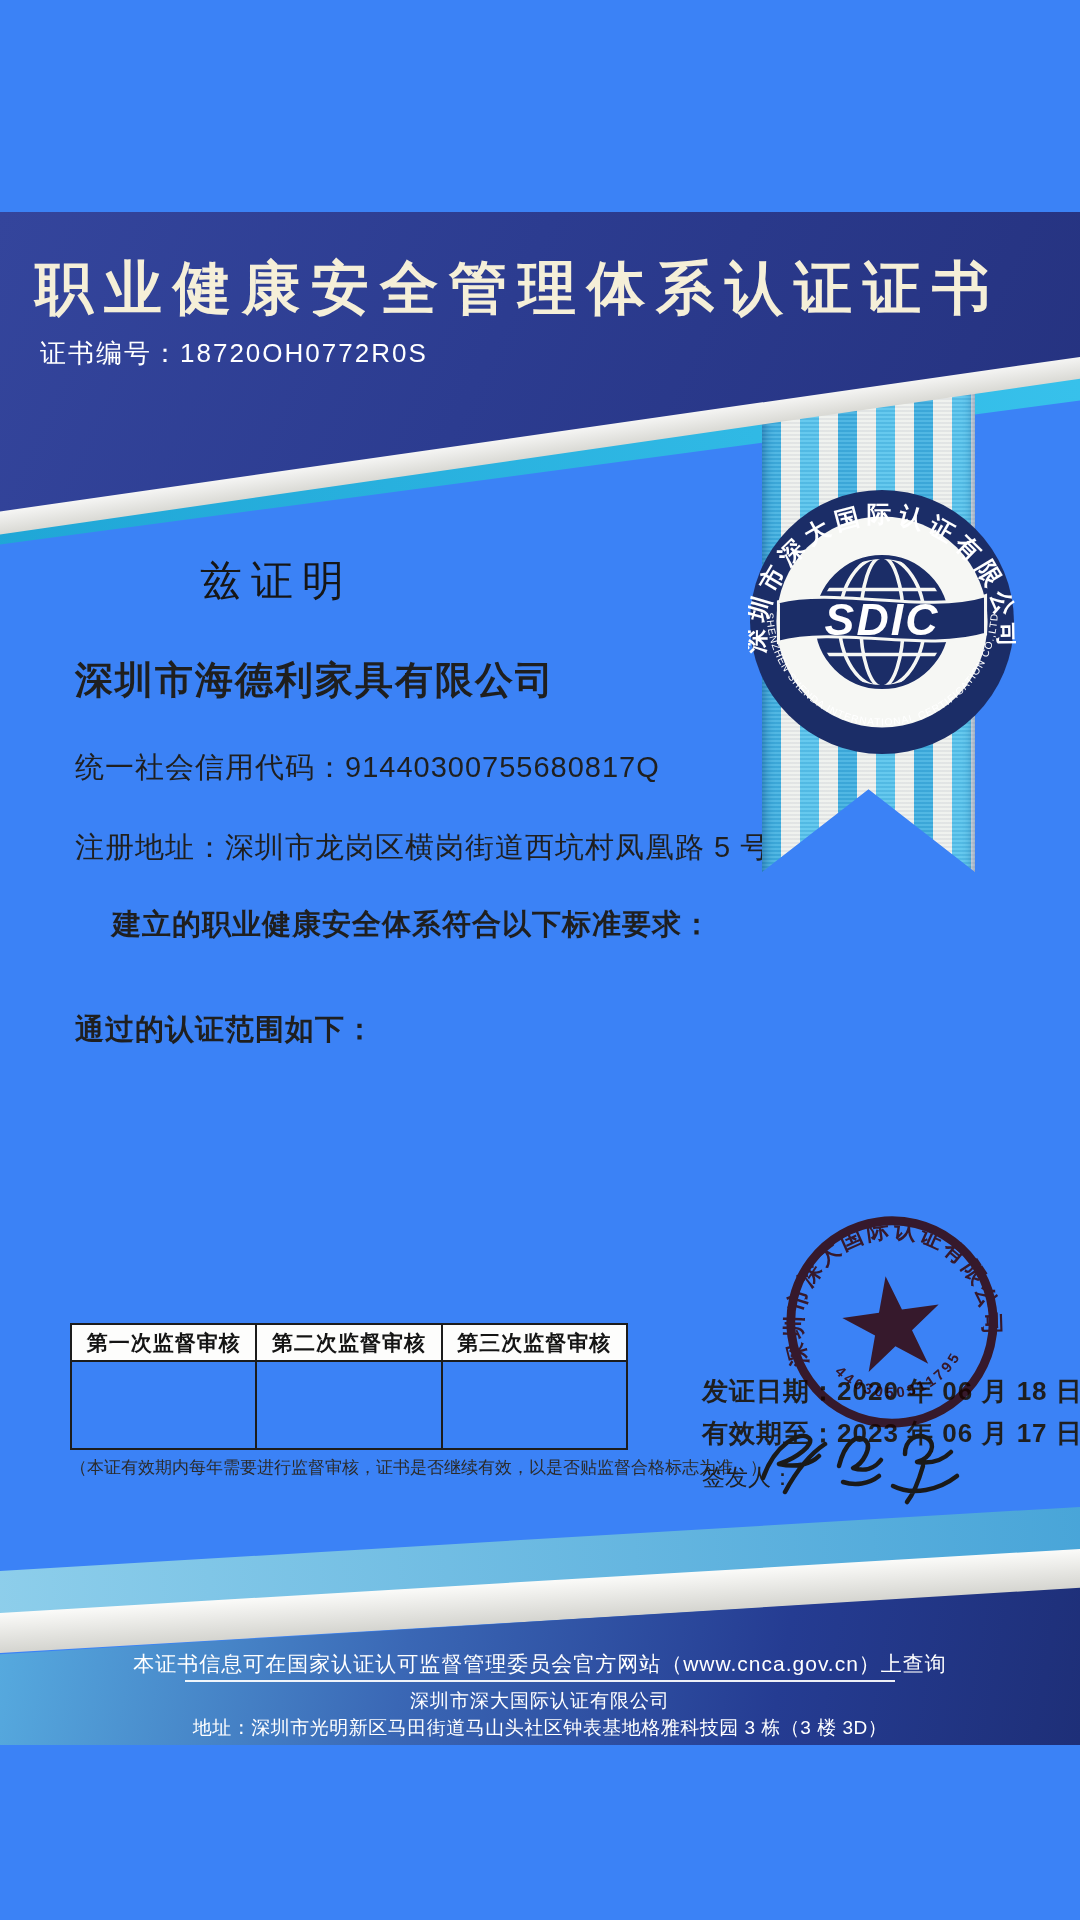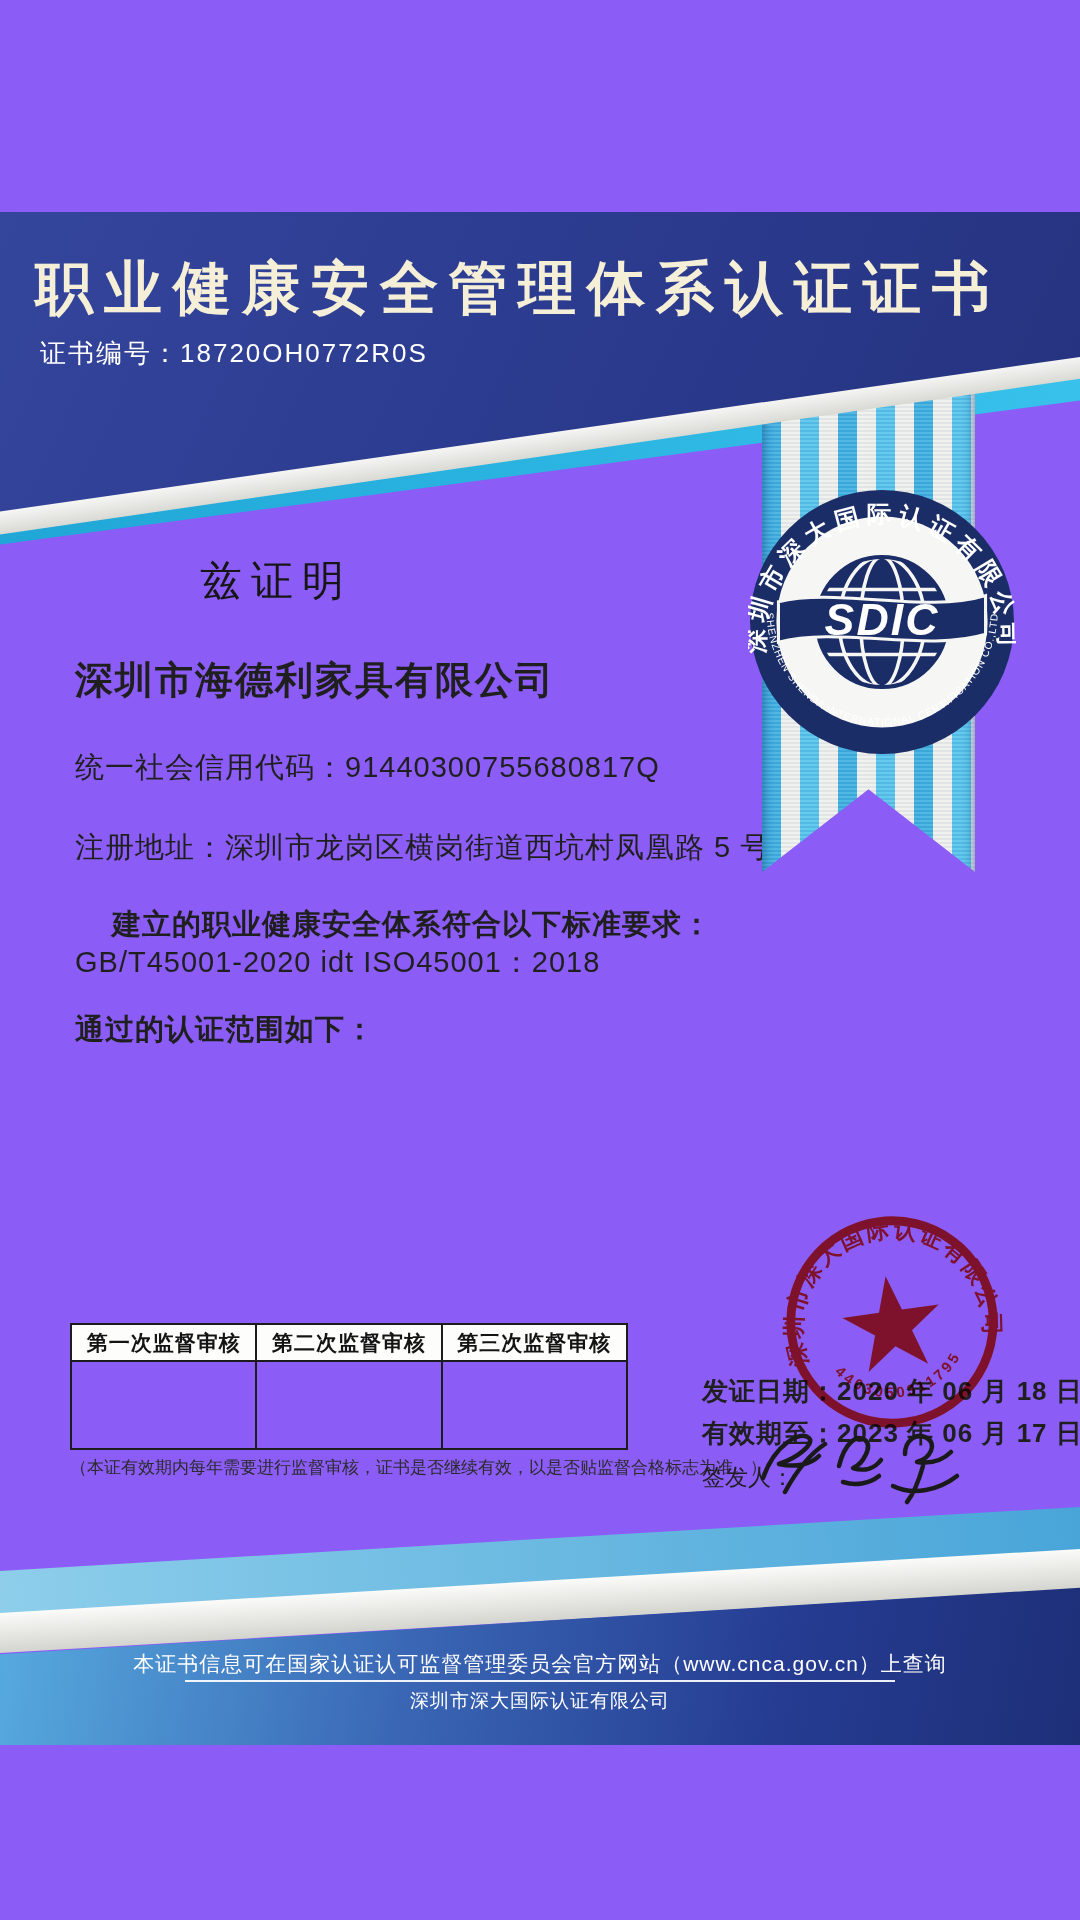--- a/index.html
+++ b/index.html
@@ -1,16 +1,16 @@
 <!DOCTYPE html>
 <html><head>
 <meta charset="utf-8">
 <style>
   html,body{margin:0;padding:0;background:#ffffff;}
-  .page{position:relative;width:1080px;height:1920px;background:#8b5cf6;overflow:hidden;
+  .page{position:relative;width:1080px;height:1920px;background:#3b82f6;overflow:hidden;
         font-family:"Liberation Sans","DejaVu Sans",sans-serif;color:#222;}
 
   
   .header-band{position:absolute;left:0;top:212px;width:1080px;height:322px;z-index:4;
      background:linear-gradient(115deg,#34459c 0%,#2c3c90 45%,#25327f 100%);
      clip-path:polygon(0 0,100% 0,100% 45%,0 93%);}
   .page-title{position:absolute;left:35px;top:38px;width:1010px;
      font-family:"DejaVu Serif","Liberation Serif",serif;
      font-size:58px;font-weight:700;color:#f5efd8;letter-spacing:11px;white-space:nowrap;}
   .cert-no{position:absolute;left:40px;top:124px;font-size:26px;color:#ffffff;letter-spacing:2px;}
@@ -113,21 +113,20 @@
     <text font-size="10" fill="#ffffff" letter-spacing="1" font-family="'Liberation Sans',sans-serif">
       <textPath href="#embBot" startOffset="50%" text-anchor="middle">SHENZHEN SHENDA INTERNATIONAL CERTIFICATION CO.,LTD</textPath>
     </text>
   </svg>
 
   <div class="t declare">兹证明</div>
   <div class="t company">深圳市海德利家具有限公司</div>
   <div class="t line29 credit">统一社会信用代码：91440300755680817Q</div>
   <div class="t line29 addr">注册地址：深圳市龙岗区横岗街道西坑村凤凰路 5 号</div>
   <div class="t line29 std-intro">建立的职业健康安全体系符合以下标准要求：</div>
-  <div class="t line29 std">GB/T45001-2020 idt ISO45001：2018</div>
   <div class="t line29 scope-intro">通过的认证范围如下：</div>
 
   <table class="audit">
     <tbody>
         <tr>
       <th>第一次监督审核</th>
       <th>第二次监督审核</th>
       <th>第三次监督审核</th>
     </tr>
     <tr>
@@ -167,14 +166,15 @@
       </text>
     </g>
   </svg>
 
   <div class="fband-light"></div>
   <div class="fband-silver"></div>
   <div class="fband-main"></div>
   <div class="f-line f1">本证书信息可在国家认证认可监督管理委员会官方网站（www.cnca.gov.cn）上查询</div>
   <div class="f-rule"></div>
   <div class="f-line f2">深圳市深大国际认证有限公司</div>
+  <div class="f-line f3">地址：深圳市光明新区马田街道马山头社区钟表基地格雅科技园 3 栋（3 楼 3D）</div>
 
 </div>
 
 </body></html>

